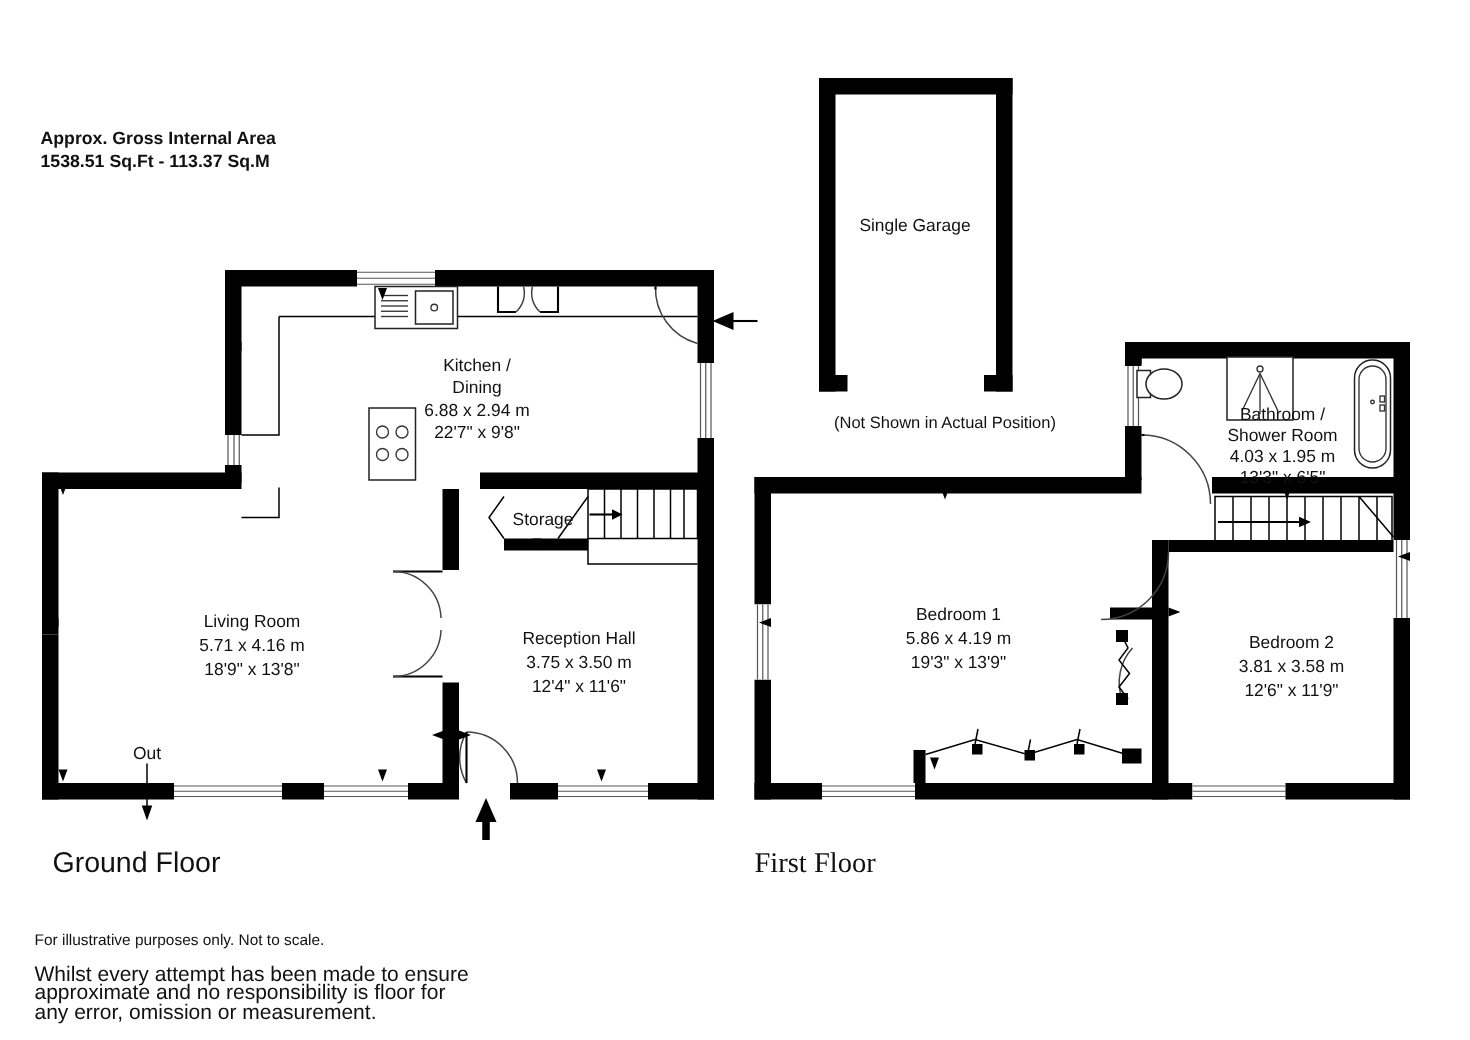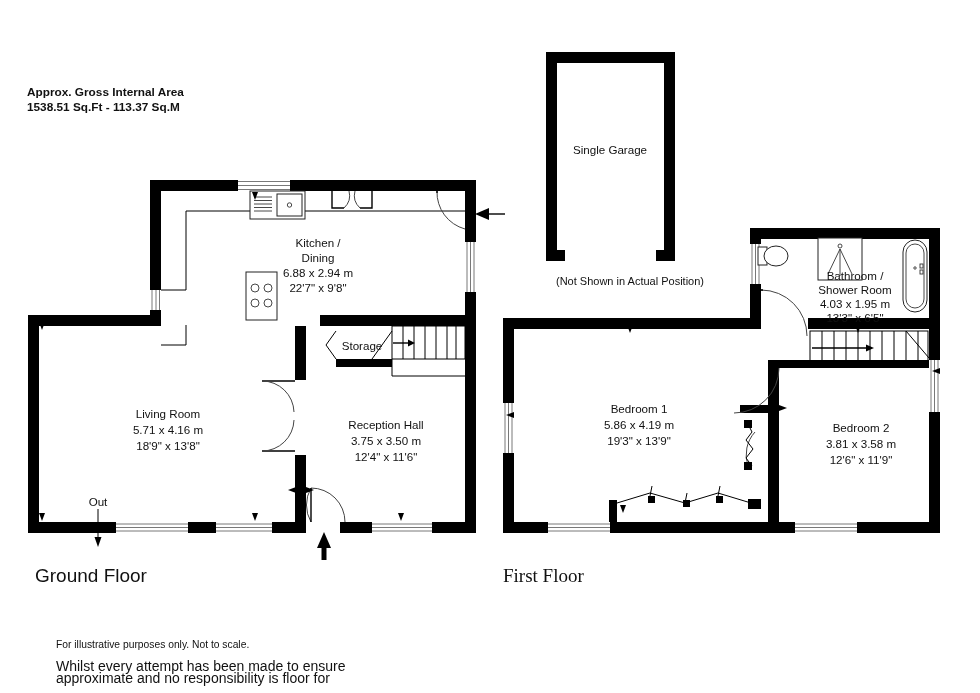--- a/index.html
+++ b/index.html
@@ -21,21 +21,21 @@
     font-size: 20.5px; font-weight: 700; line-height: 26px;
     letter-spacing: -0.1px; color: #111;
   }
   .area-block { position: absolute; left: 27px; top: 62px; margin-top: 23px; }
   .area-line { font-size: 11.8px; font-weight: 700; line-height: 14.5px; color: #111; }
 
   .floor-label { position: absolute; font-size: 19px; font-weight: 400; color: #111; }
   #ground-floor-label { left: 35px; top: 565px; }
   #first-floor-label { left: 503px; top: 565px; font-family: Liberation Serif, serif; }
 
-  .disclaimer { position: absolute; left: 23px; top: 638px; width: 330px; margin-left: 33px; }
+  .disclaimer { position: absolute; left: 23px; top: 621px; width: 330px; }
   .disc-first { font-size: 10.3px; line-height: 13px; color: #111; margin-bottom: 9px; }
   .disc-body { font-size: 14px; line-height: 12.4px; color: #111; }
 
   svg { display: block; }
   .plan-svg { position: absolute; left: 0; top: 0; }
   .wall { fill: #000; }
   .thin { fill: none; stroke: #000; stroke-width: 1; }
   .thin2 { fill: none; stroke: #000; stroke-width: 1.4; }
   .arc { fill: none; stroke: #444; stroke-width: 1; }
   .fix { fill: #fff; stroke: #222; stroke-width: 1; }
@@ -429,15 +429,16 @@
     </g>
   </svg>
 
   <div class="floor-label" id="ground-floor-label">Ground Floor</div>
   <div class="floor-label" id="first-floor-label">First Floor</div>
 
   <div class="disclaimer">
     <div class="disc-first">For illustrative purposes only. Not to scale.</div>
     <div class="disc-body">Whilst every attempt has been made to ensure</div>
     <div class="disc-body">approximate and no responsibility is floor for</div>
+    <div class="disc-body">any error, omission or measurement.</div>
   </div>
 
 </div>
 
 </body></html>

